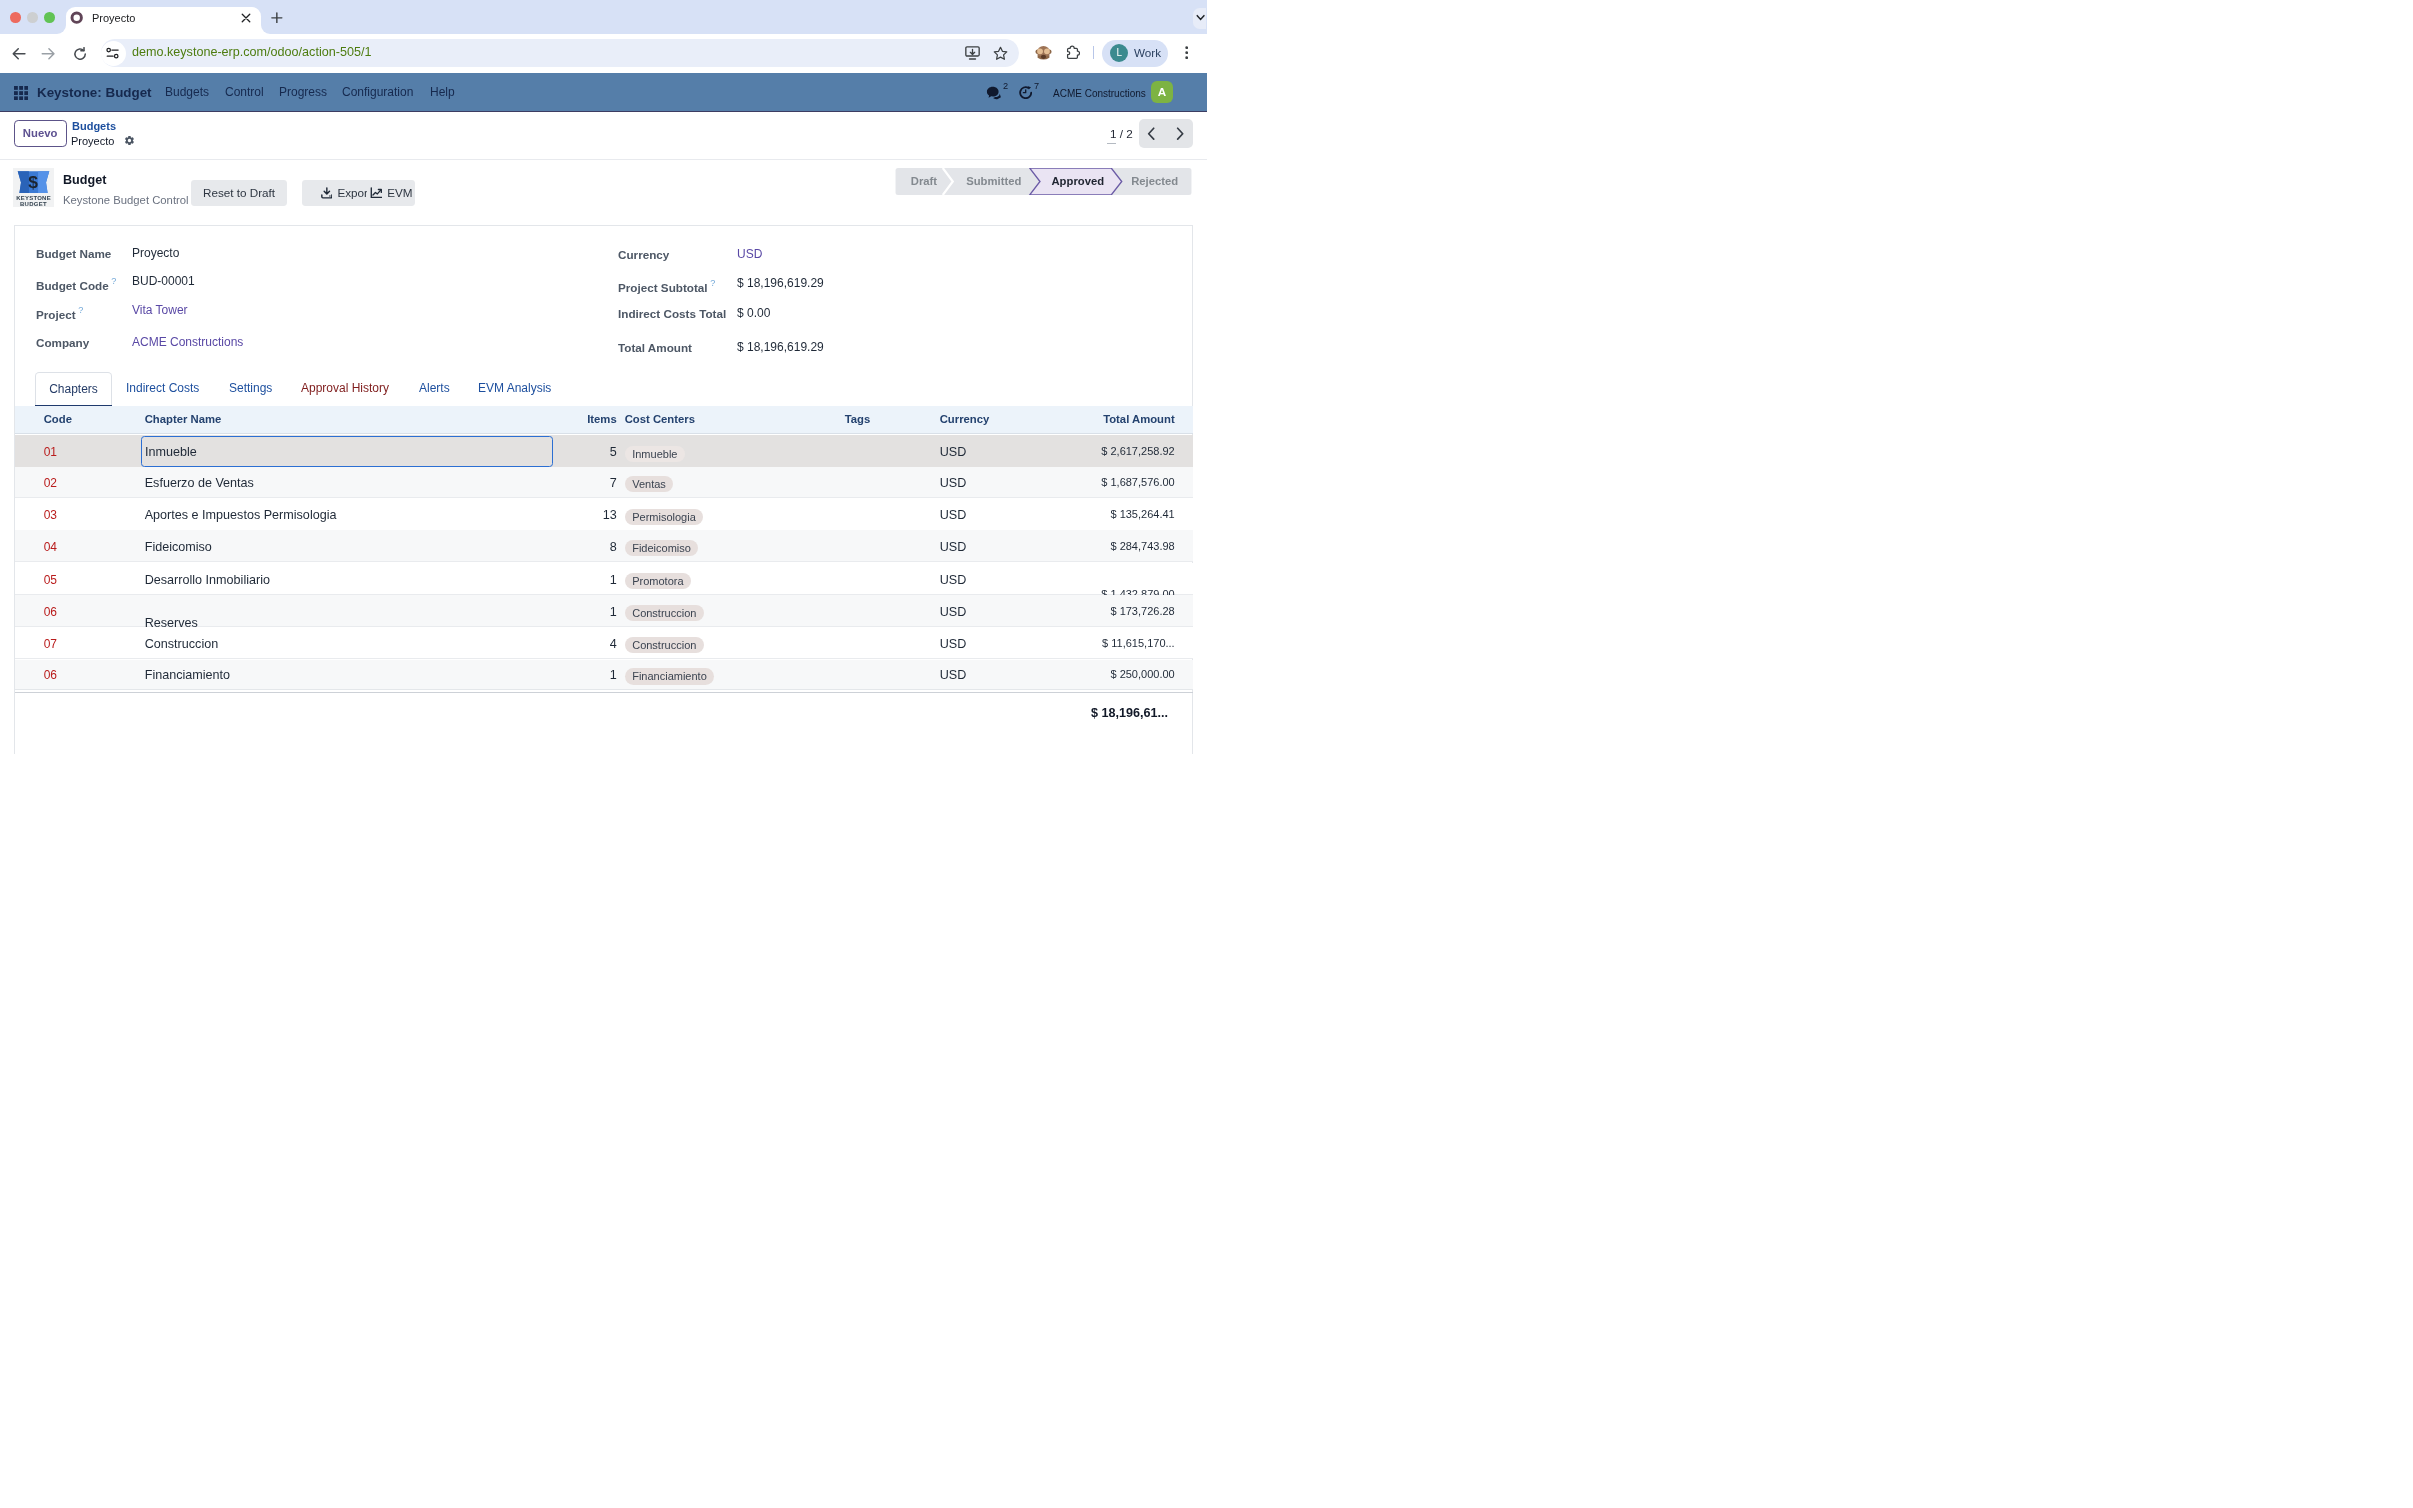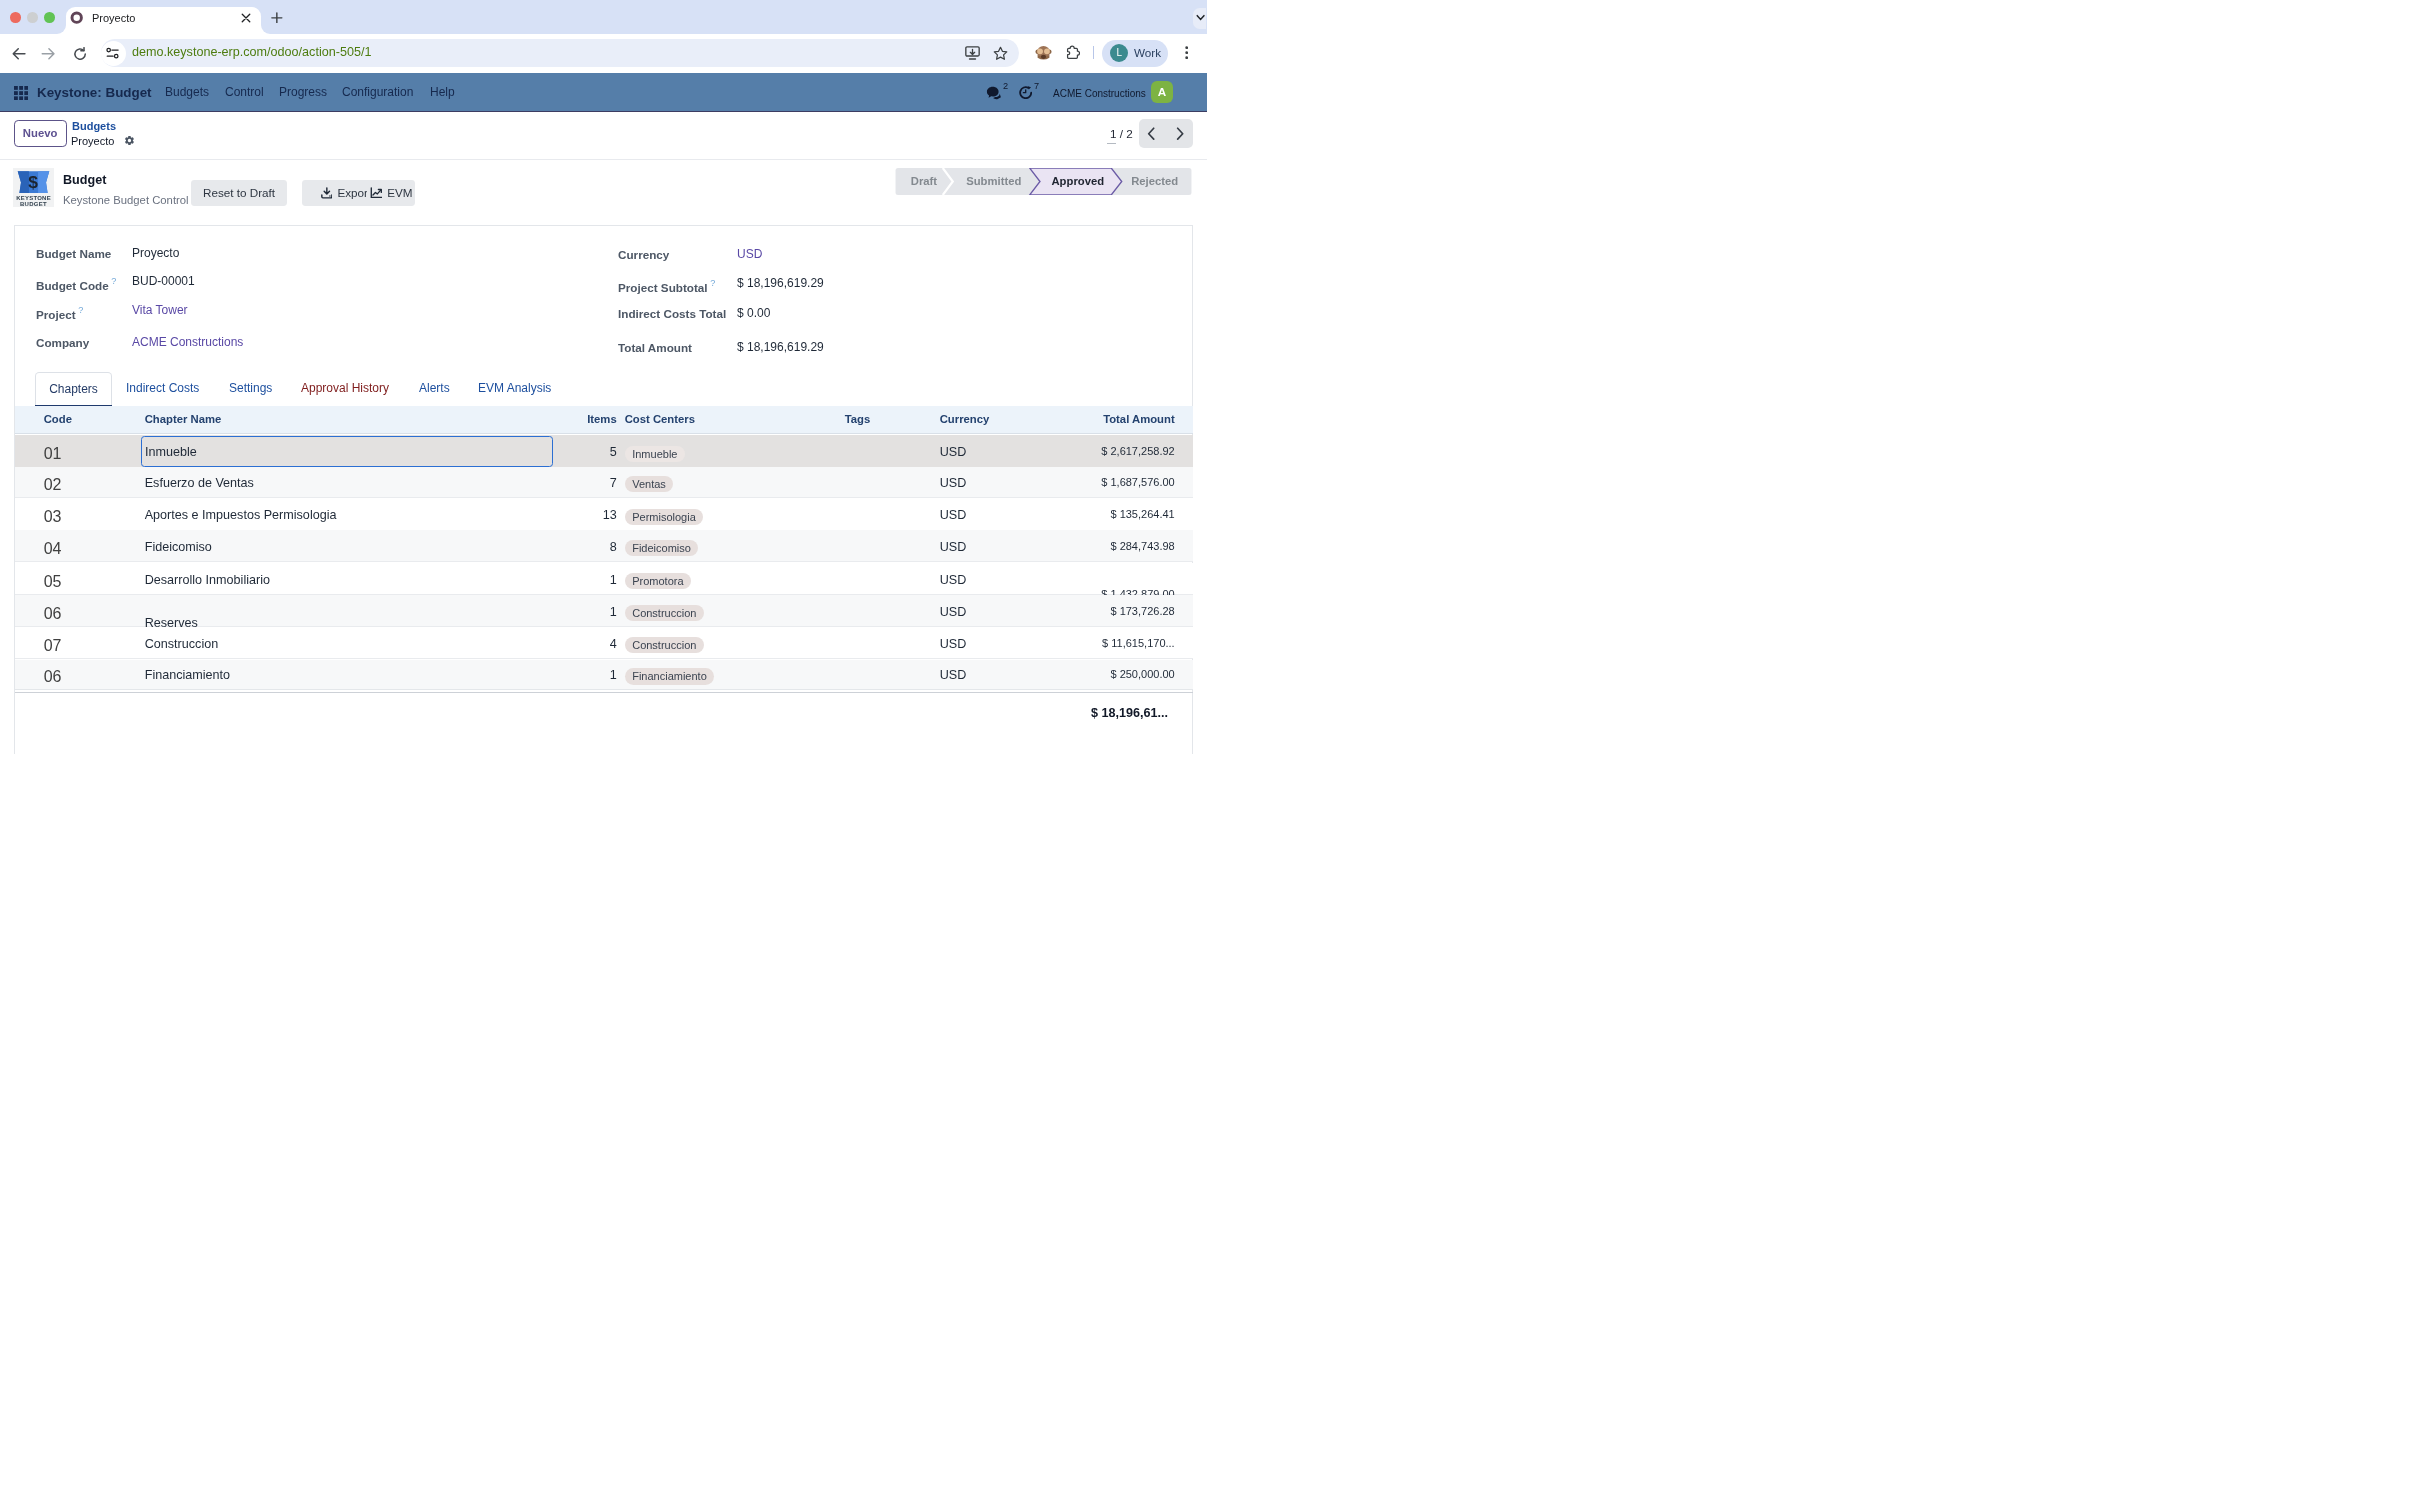--- a/index.html
+++ b/index.html
@@ -20,21 +20,21 @@
 
 .btn{position:absolute;background:#e7e9ec;border-radius:3.4px;color:#2e3642;font-size:11.7px;text-align:center}
 
 #card{position:absolute;left:14.2px;top:225px;width:1179px;height:529px;background:#fff;border:0.8px solid #e3e6ea;border-bottom:none}
 .flabel{position:absolute;font-size:11.7px;font-weight:700;color:#4d5765;line-height:17px}
 .fvalue{position:absolute;font-size:12px;color:#1f2937;line-height:17px}
 .flink{color:#5948a5}
 .qmark{font-size:9.2px;color:#74a9d8;vertical-align:5.9px;margin-left:2.5px;font-weight:400}
 
 .row{position:absolute;left:14.7px;width:1178px}
-.c-code{position:absolute;left:29px;font-size:16px;color:#404040}
+.c-code{position:absolute;left:29px;font-size:12px;color:#b91c1c}
 .c-name{position:absolute;left:130px;font-size:12.6px;color:#1f2937}
 .c-items{position:absolute;right:576px;font-size:12.6px;color:#1f2937}
 .c-cur{position:absolute;left:925px;font-size:12.6px;color:#1f2937}
 .c-amt{position:absolute;right:18px;font-size:11px;color:#1f2937}
 .chip{position:absolute;left:610px;height:16.3px;line-height:16.3px;background:#e7dfdd;border-radius:8.4px;font-size:11px;color:#3b4350;padding:0 7.5px}
 .hd{color:#24426f;font-weight:700;font-size:11.3px}
 </style>
 </head>
 <body>
 <div id="page">

